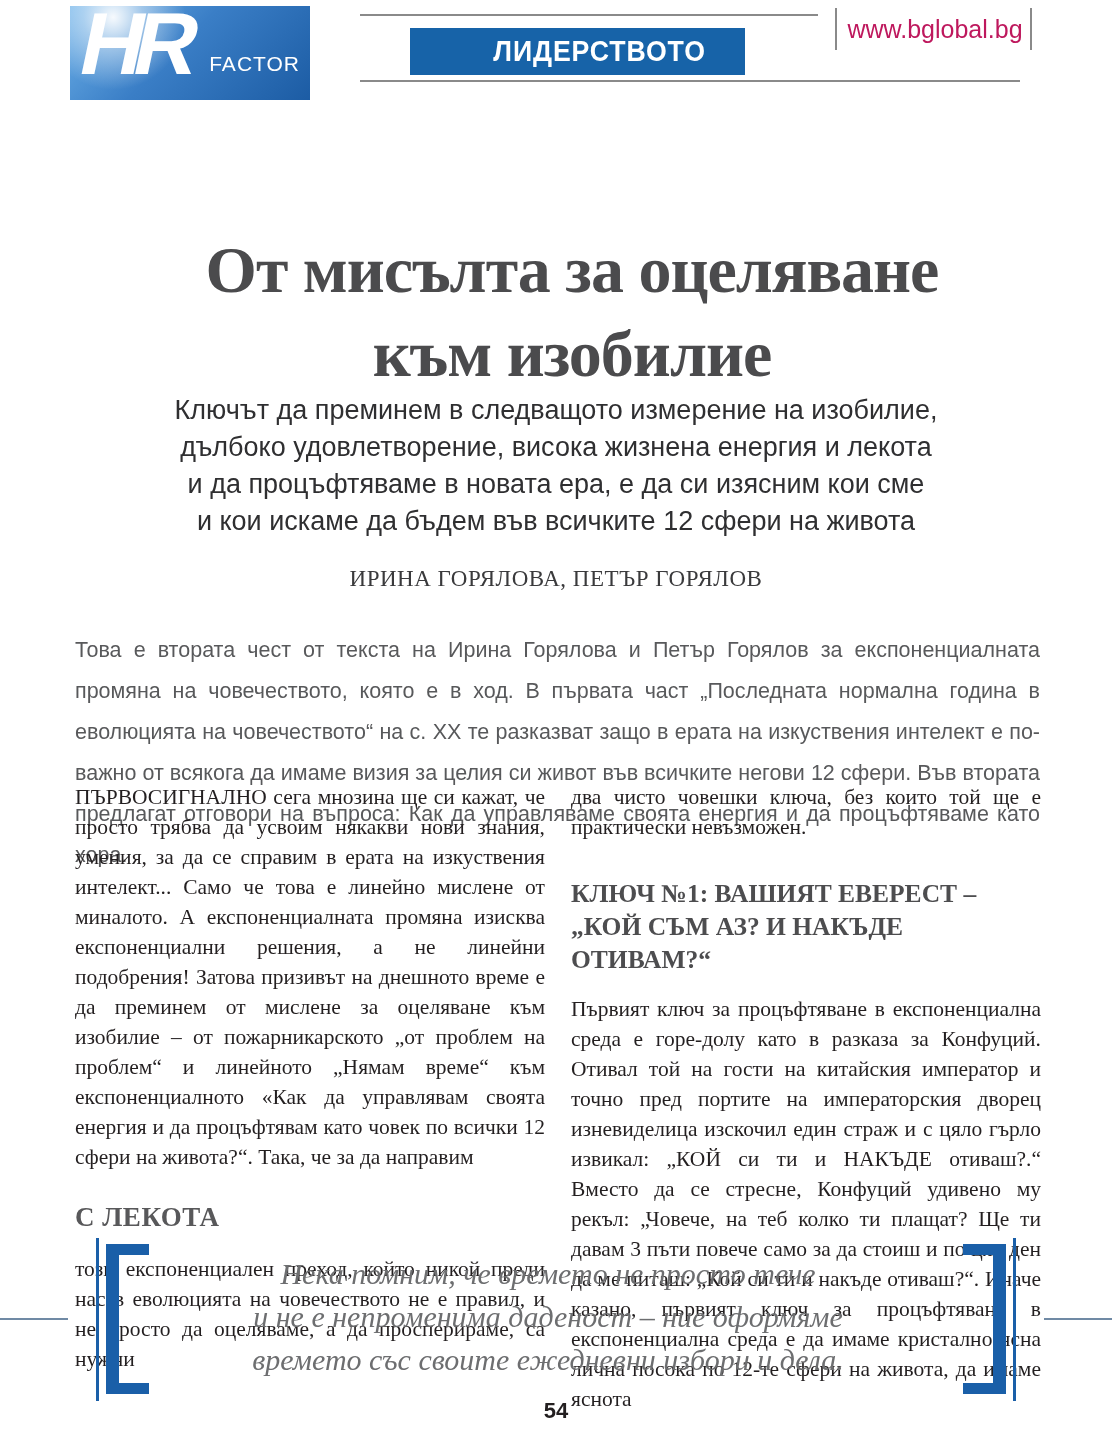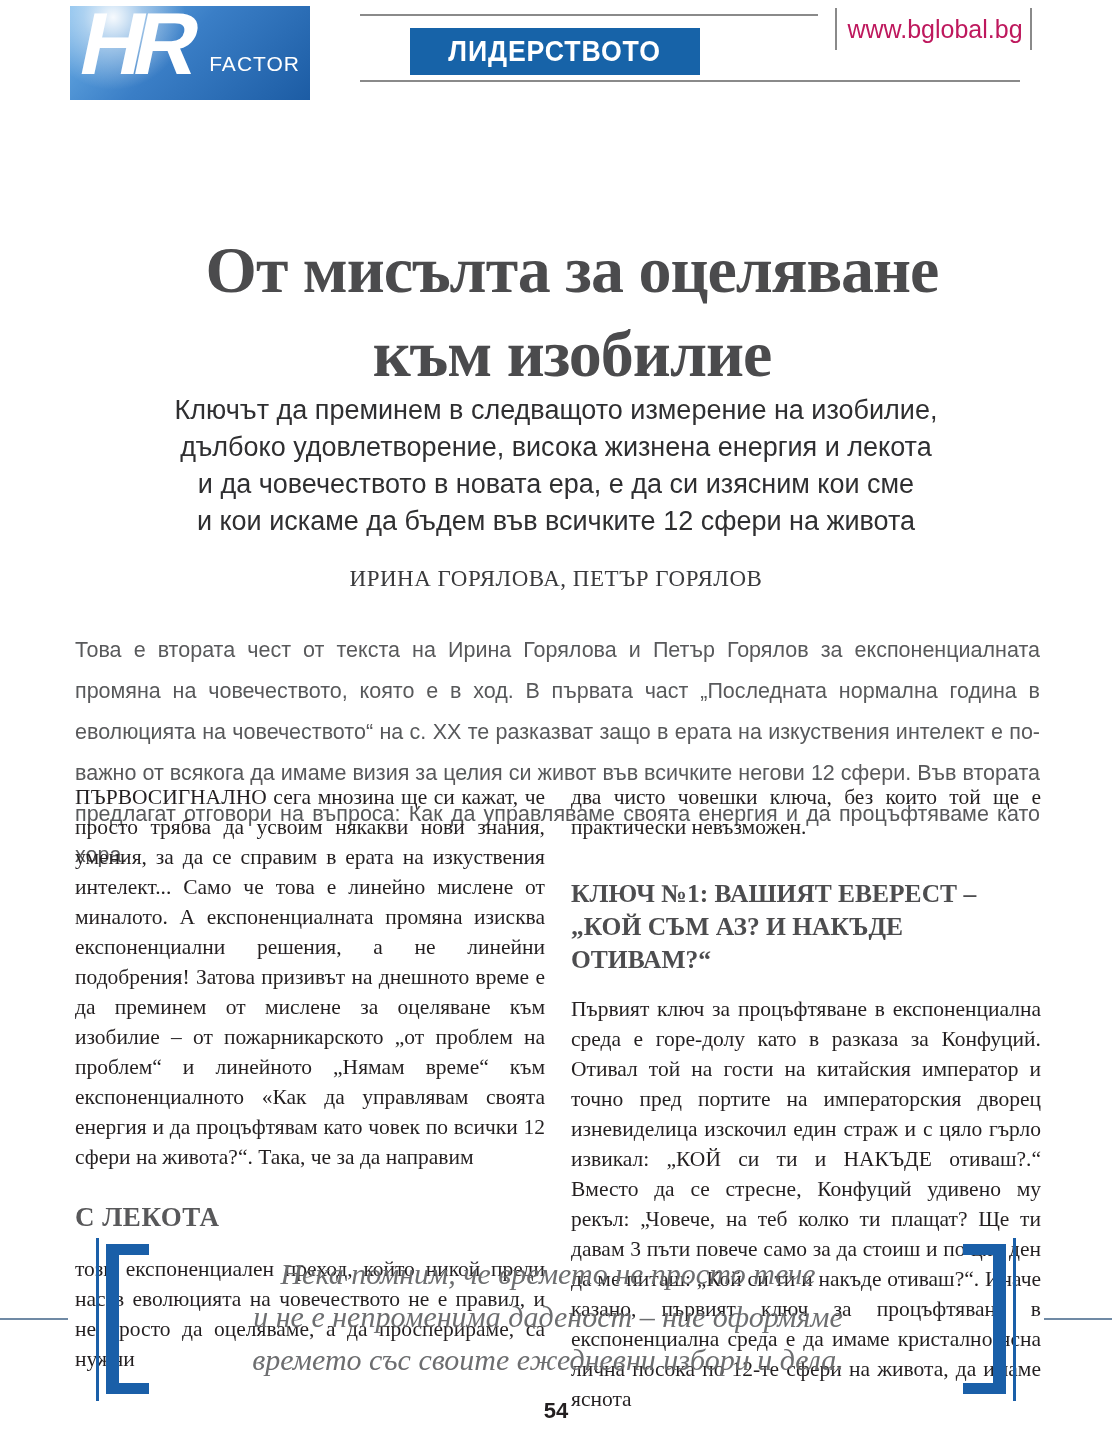--- a/index.html
+++ b/index.html
@@ -33,20 +33,21 @@
   }
   .hdr-line-top{position:absolute;left:360px;top:14px;width:458px;height:2px;background:#8a8a8a;}
   .hdr-line-bottom{position:absolute;left:360px;top:80px;width:660px;height:2px;background:#8a8a8a;}
   .badge{
     position:absolute;left:410px;top:28px;width:290px;height:47px;
     background:#1763a8;color:#ffffff;
     font-family:"Liberation Sans", sans-serif;font-weight:bold;
     font-size:29px;letter-spacing:1px;
     display:flex;align-items:center;justify-content:center;
     transform-origin:center;
+    padding-left:45px;
   }
   .badge span{display:inline-block;transform:scaleX(.92);}
   .site{
     position:absolute;top:8px;left:835px;width:200px;height:42px;
     display:flex;align-items:center;justify-content:center;
     font-family:"Liberation Sans", sans-serif;font-size:25px;color:#be185d;
   }
   .site-bar{position:absolute;top:8px;width:2px;height:42px;background:#8a8a8a;}
   .site-bar.l{left:835px;} .site-bar.r{left:1030px;}
   
@@ -129,21 +130,21 @@
   </div>
 
   <h1 class="title">
     <div>От мисълта за оцеляване</div>
     <div>към изобилие</div>
   </h1>
 
   <div class="subtitle">
     <div>Ключът да преминем в следващото измерение на изобилие,</div>
     <div>дълбоко удовлетворение, висока жизнена енергия и лекота</div>
-    <div>и да човечеството в новата ера, е да си изясним кои сме</div>
+    <div>и да процъфтяваме в новата ера, е да си изясним кои сме</div>
     <div>и кои искаме да бъдем във всичките 12 сфери на живота</div>
   </div>
 
   <div class="authors">ИРИНА ГОРЯЛОВА, ПЕТЪР ГОРЯЛОВ</div>
 
   <div class="lede">Това е втората чест от текста на Ирина Горялова и Петър Горялов за експоненциалната промяна на човечеството, която е в ход.  В първата част „Последната нормална година в еволюцията на човечеството“ на с. XX те разказват защо в ерата на изкуствения интелект е по-важно от всякога да имаме визия за целия си живот във всичките негови 12 сфери. Във втората предлагат отговори на въпроса: Как да управляваме своята енергия и да процъфтяваме като хора.</div>
 
   <div class="cols">
     <div class="col">
       <p>ПЪРВОСИГНАЛНО сега мнозина ще си кажат, че просто трябва да усвоим някакви нови знания, умения, за да се справим в ерата на изкуствения интелект... Само че това е линейно мислене от миналото. А експоненциалната промяна изисква експоненциални решения, а не линейни подобрения! Затова призивът на днешното време е да преминем от мислене за оцеляване към изобилие – от пожарникарското „от проблем на проблем“ и линейното „Нямам време“ към експоненциалното «Как да управлявам своята енергия и да процъфтявам като човек по всички 12 сфери на живота?“. Така, че за да направим</p>

